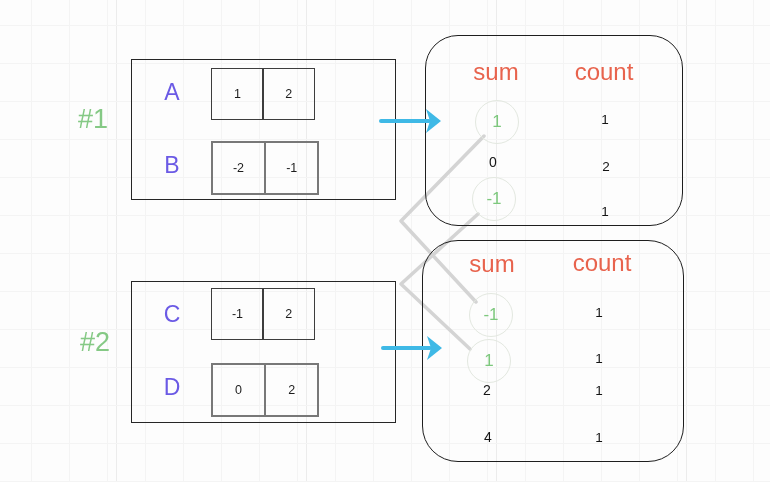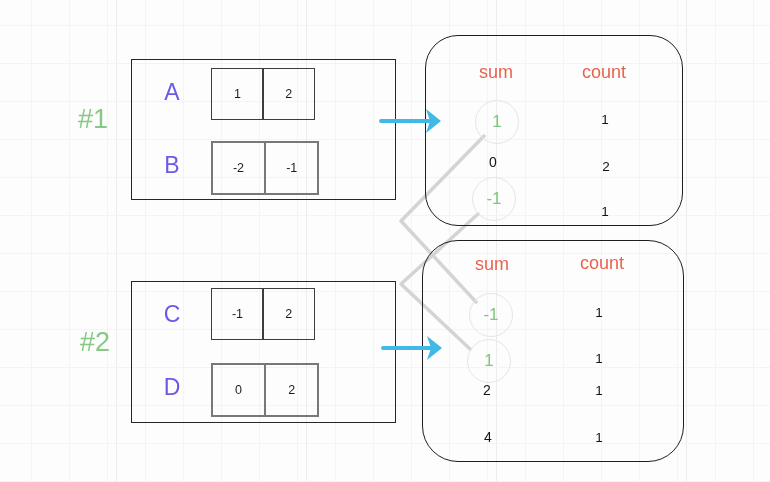--- a/index.html
+++ b/index.html
@@ -25,21 +25,21 @@
   .group-box{z-index:2;border:1.6px solid #262626;background:transparent;}
   .row-label{z-index:3;color:#6b5ae5;font-size:23px;line-height:1;}
   .cells{z-index:3;display:flex;}
   .cell{width:51px;height:50px;display:flex;align-items:center;justify-content:center;
         font-size:12.5px;color:#1d1d1d;background:transparent;}
   .cells.dark .cell{border:1.5px solid #3d3d3d;}
   .cells.gray .cell{border:2px solid #787878;}
   .cell + .cell{margin-left:-1.8px;}
 
   .result-box{z-index:2;border:1.7px solid #1e1e1e;background:transparent;}
-  .col-header{z-index:3;color:#e8634d;font-size:18px;}
+  .col-header{z-index:3;color:#e8634d;font-size:24px;}
   .sum-circle{z-index:4;width:42px;height:42px;border-radius:50%;
       border:1.5px solid #e3e8e0;display:flex;align-items:center;justify-content:center;
       color:#7dc87d;font-size:17px;background:transparent;}
   .sum-plain{z-index:3;color:#141414;font-size:14px;}
   .count-val{z-index:3;color:#141414;font-size:13.5px;}
 </style>
 </head>
 <body>
 
 <div id="canvas">

